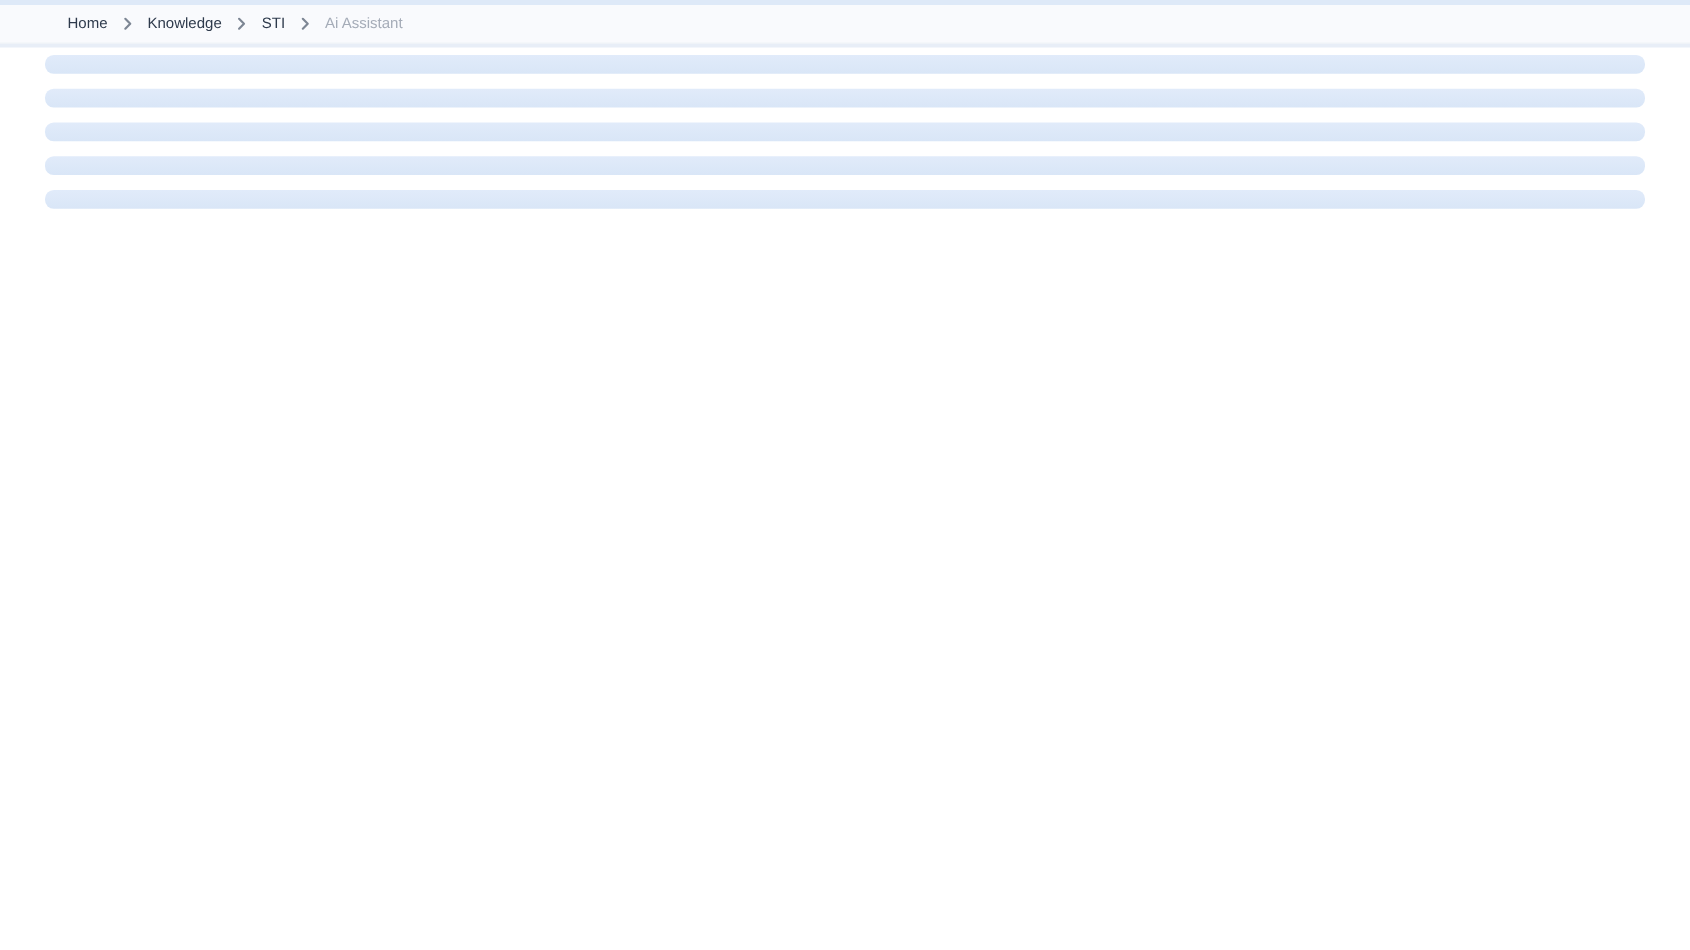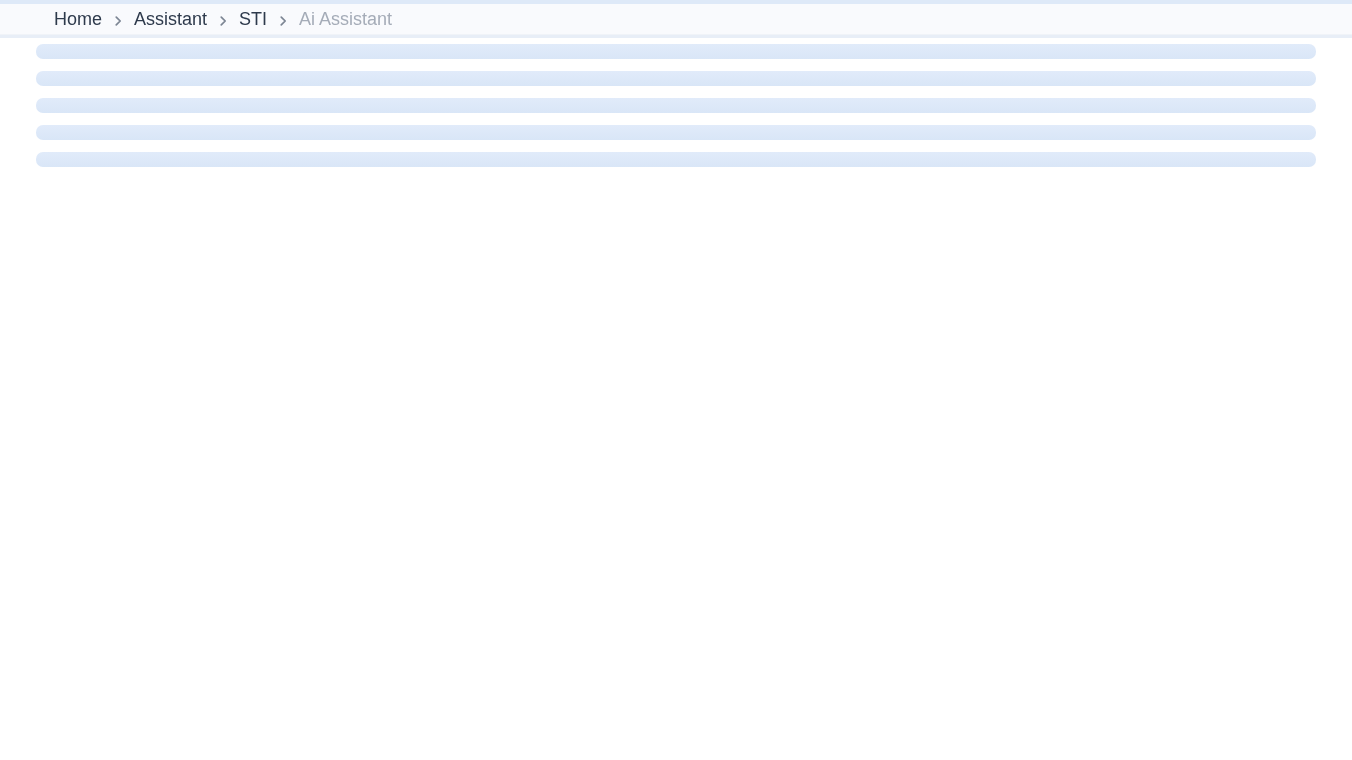--- a/index.html
+++ b/index.html
@@ -36,22 +36,22 @@
     align-items:center;
     padding-left:54px;
   }
   .header-underline{
     width:100%;
     height:3px;
     background:var(--header-underline);
   }
   .breadcrumb{
     display:flex;
-    align-items:flex-end;
-    font-size:18px;
+    align-items:flex-start;
+    font-size:12px;
     line-height:1;
   }
   .crumb{
     color:var(--link-color);
     text-decoration:none;
     cursor:pointer;
     white-space:nowrap;
   }
   .crumb.current{
     color:var(--current-color);
@@ -83,21 +83,21 @@
   <div class="top-strip"></div>
 
   <header class="breadcrumb-bar">
     <nav class="breadcrumb" id="breadcrumb">
         <span class="crumb">Home</span>
         <span class="crumb-sep">
           <svg width="14" height="14" viewBox="0 0 16 16" fill="none" stroke-width="2" stroke-linecap="round" stroke-linejoin="round">
             <path d="M6 3.5 L10.5 8 L6 12.5"></path>
           </svg>
         </span>
-        <span class="crumb">Assistant</span>
+        <span class="crumb">Knowledge</span>
         <span class="crumb-sep">
           <svg width="14" height="14" viewBox="0 0 16 16" fill="none" stroke-width="2" stroke-linecap="round" stroke-linejoin="round">
             <path d="M6 3.5 L10.5 8 L6 12.5"></path>
           </svg>
         </span>
         <span class="crumb">STI</span>
         <span class="crumb-sep">
           <svg width="14" height="14" viewBox="0 0 16 16" fill="none" stroke-width="2" stroke-linecap="round" stroke-linejoin="round">
             <path d="M6 3.5 L10.5 8 L6 12.5"></path>
           </svg>

